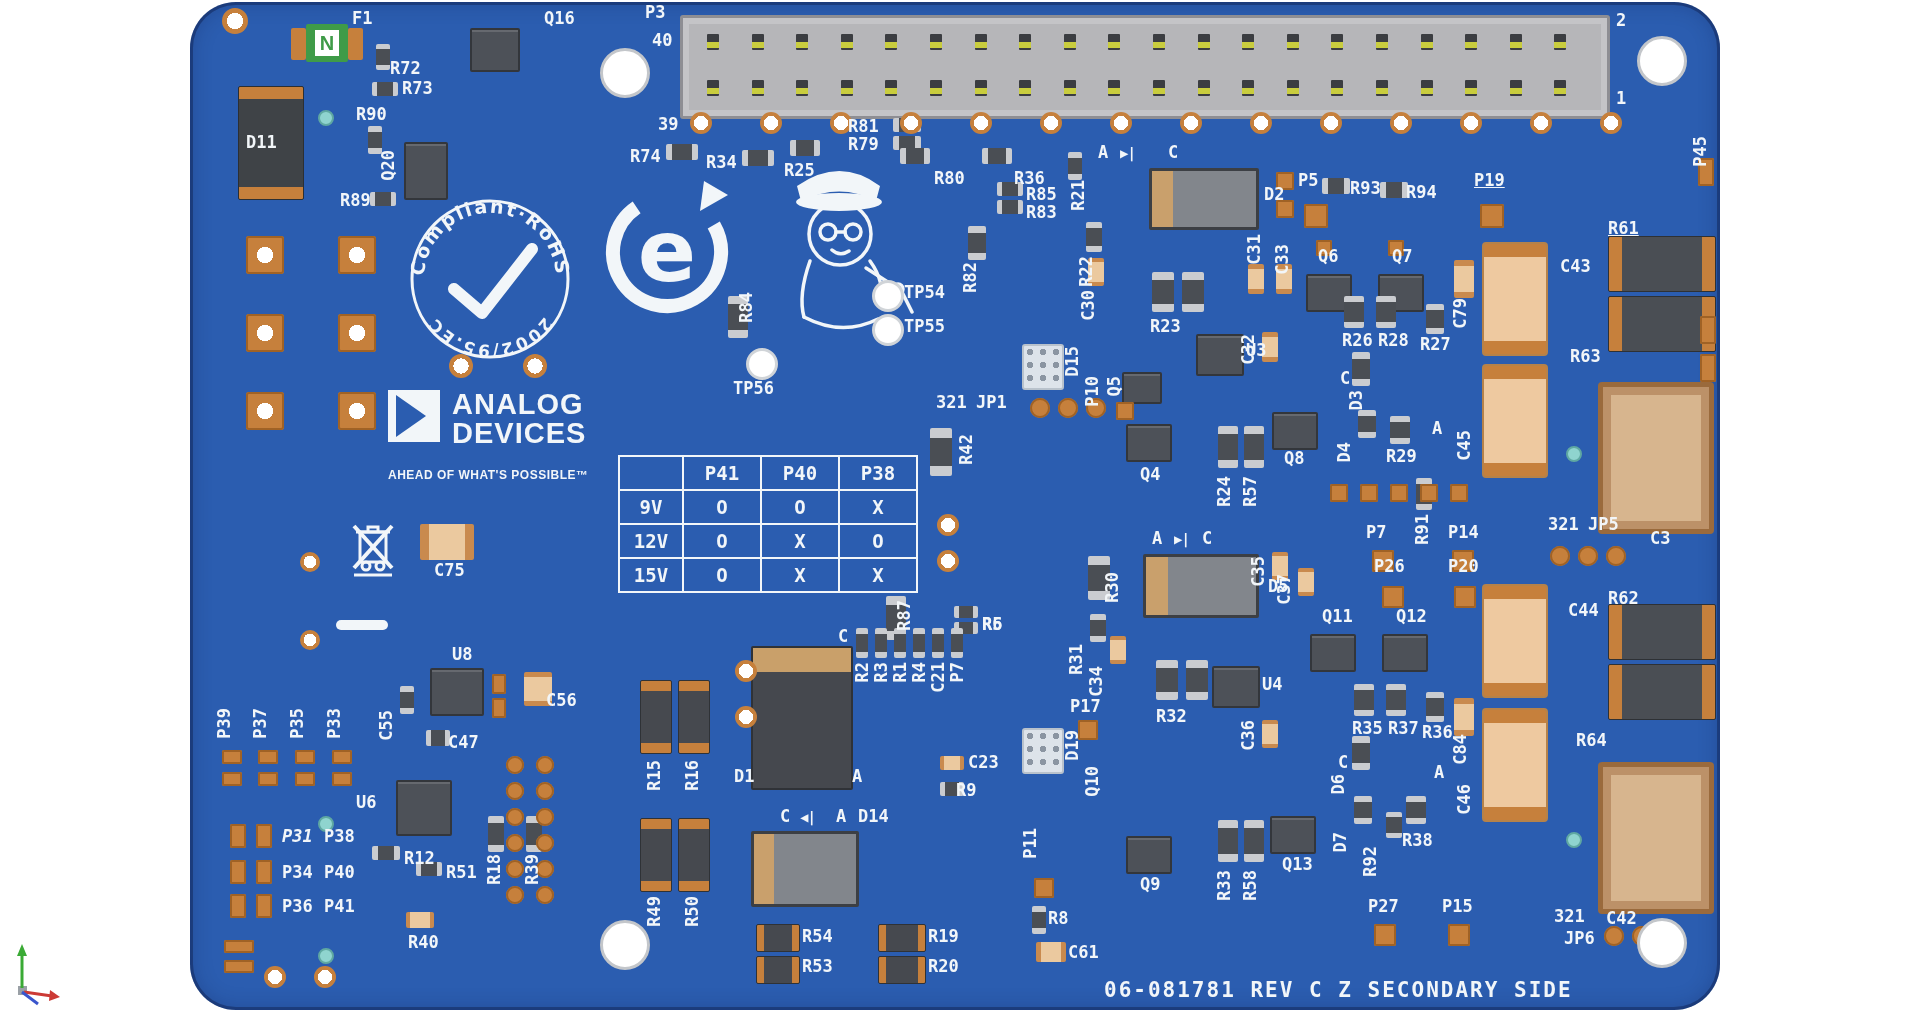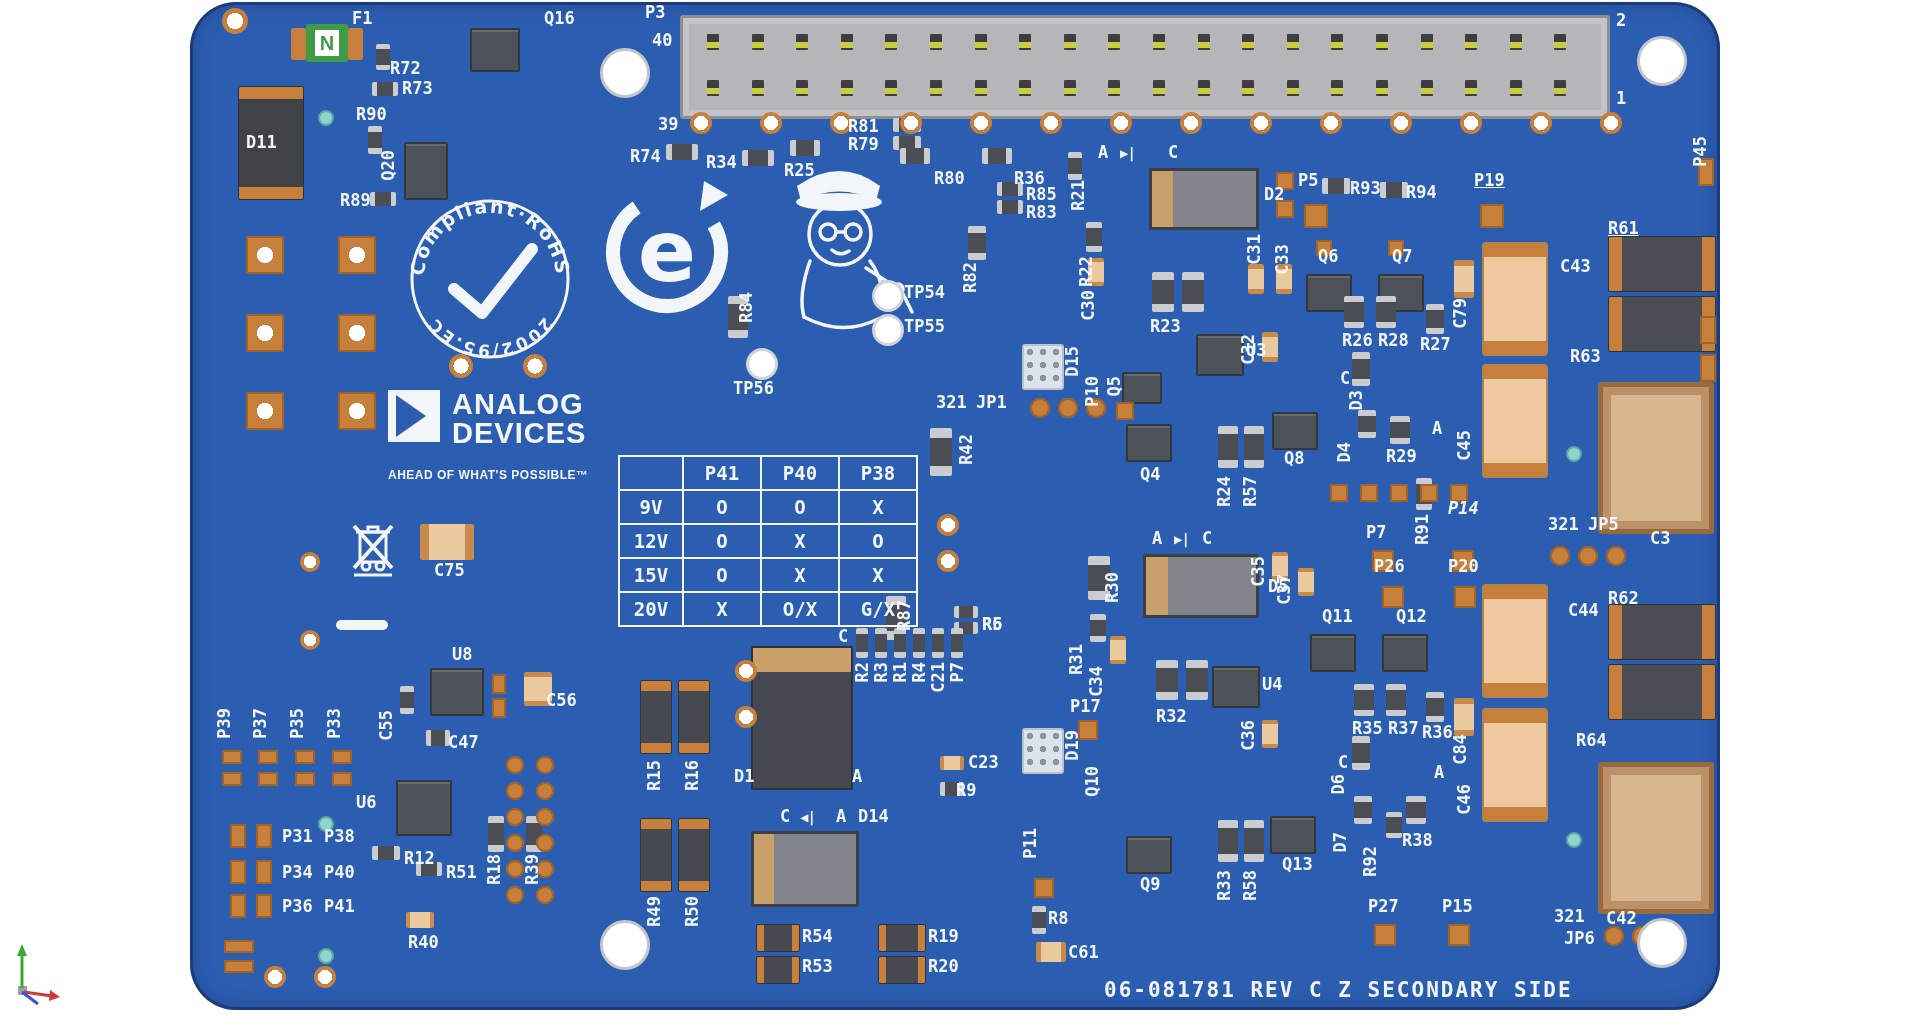--- a/index.html
+++ b/index.html
@@ -198,26 +198,20 @@
           <td>12V</td>
           <td>O</td>
           <td>X</td>
           <td>O</td>
         </tr>
         <tr>
           <td>15V</td>
           <td>O</td>
           <td>X</td>
           <td>X</td>
-        </tr>
-        <tr>
-          <td>20V</td>
-          <td>X</td>
-          <td>O/X</td>
-          <td>G/X</td>
         </tr>
       </tbody>
     </table>
 
   <div id="footer">06-081781 REV C Z SECONDARY SIDE</div>
 
   <svg class="overlay" style="left:12px;top:944px;z-index:5" width="52" height="64" viewBox="0 0 52 64">
     <rect x="6" y="42" width="9" height="9" fill="#9aa0a6"></rect>
     <line x1="10" y1="44" x2="10" y2="10" stroke="#3aaa35" stroke-width="3"></line>
     <polygon points="5,12 15,12 10,0" fill="#3aaa35"></polygon>
@@ -511,21 +505,21 @@
     <div class="lbl" style="left: 1284px; top: 450px;">Q8</div>
     <div class="lbl v" style="left: 1240px; top: 334px;">C32</div>
     <div class="lbl" style="left: 1340px; top: 370px;">C</div>
     <div class="lbl v" style="left: 1348px; top: 390px;">D3</div>
     <div class="lbl v" style="left: 1336px; top: 442px;">D4</div>
     <div class="lbl" style="left: 1386px; top: 448px;">R29</div>
     <div class="lbl" style="left: 1432px; top: 420px;">A</div>
     <div class="lbl v" style="left: 1456px; top: 430px;">C45</div>
     <div class="lbl v" style="left: 1414px; top: 514px;">R91</div>
     <div class="lbl" style="left: 1366px; top: 524px;">P7</div>
-    <div class="lbl" style="left: 1448px; top: 500px; font-style: italic;">P14</div>
+    <div class="lbl" style="left: 1448px; top: 524px;">P14</div>
     <div class="lbl" style="left: 1374px; top: 558px;">P26</div>
     <div class="lbl" style="left: 1448px; top: 558px;">P20</div>
     <div class="lbl" style="left: 1548px; top: 516px;">321</div>
     <div class="lbl" style="left: 1588px; top: 516px;">JP5</div>
     <div class="lbl" style="left: 1650px; top: 530px;">C3</div>
     <div class="lbl" style="left: 1152px; top: 530px;">A</div>
     <div class="lbl sym" style="left: 1174px; top: 532px;">▶|</div>
     <div class="lbl" style="left: 1202px; top: 530px;">C</div>
     <div class="lbl" style="left: 1268px; top: 578px;">D5</div>
     <div class="lbl v" style="left: 1104px; top: 572px;">R30</div>
@@ -596,21 +590,21 @@
     <div class="lbl" style="left: 434px; top: 562px;">C75</div>
     <div class="lbl" style="left: 452px; top: 646px;">U8</div>
     <div class="lbl" style="left: 546px; top: 692px;">C56</div>
     <div class="lbl v" style="left: 378px; top: 710px;">C55</div>
     <div class="lbl" style="left: 448px; top: 734px;">C47</div>
     <div class="lbl v" style="left: 216px; top: 708px;">P39</div>
     <div class="lbl v" style="left: 252px; top: 708px;">P37</div>
     <div class="lbl v" style="left: 289px; top: 708px;">P35</div>
     <div class="lbl v" style="left: 326px; top: 708px;">P33</div>
     <div class="lbl" style="left: 356px; top: 794px;">U6</div>
-    <div class="lbl" style="left: 282px; top: 828px;">P31</div>
+    <div class="lbl" style="left: 282px; top: 828px; font-style: italic;">P31</div>
     <div class="lbl" style="left: 324px; top: 828px;">P38</div>
     <div class="lbl" style="left: 404px; top: 850px;">R12</div>
     <div class="lbl" style="left: 282px; top: 864px;">P34</div>
     <div class="lbl" style="left: 324px; top: 864px;">P40</div>
     <div class="lbl" style="left: 446px; top: 864px;">R51</div>
     <div class="lbl v" style="left: 486px; top: 854px;">R18</div>
     <div class="lbl v" style="left: 524px; top: 854px;">R39</div>
     <div class="lbl" style="left: 282px; top: 898px;">P36</div>
     <div class="lbl" style="left: 324px; top: 898px;">P41</div>
     <div class="lbl" style="left: 408px; top: 934px;">R40</div>

